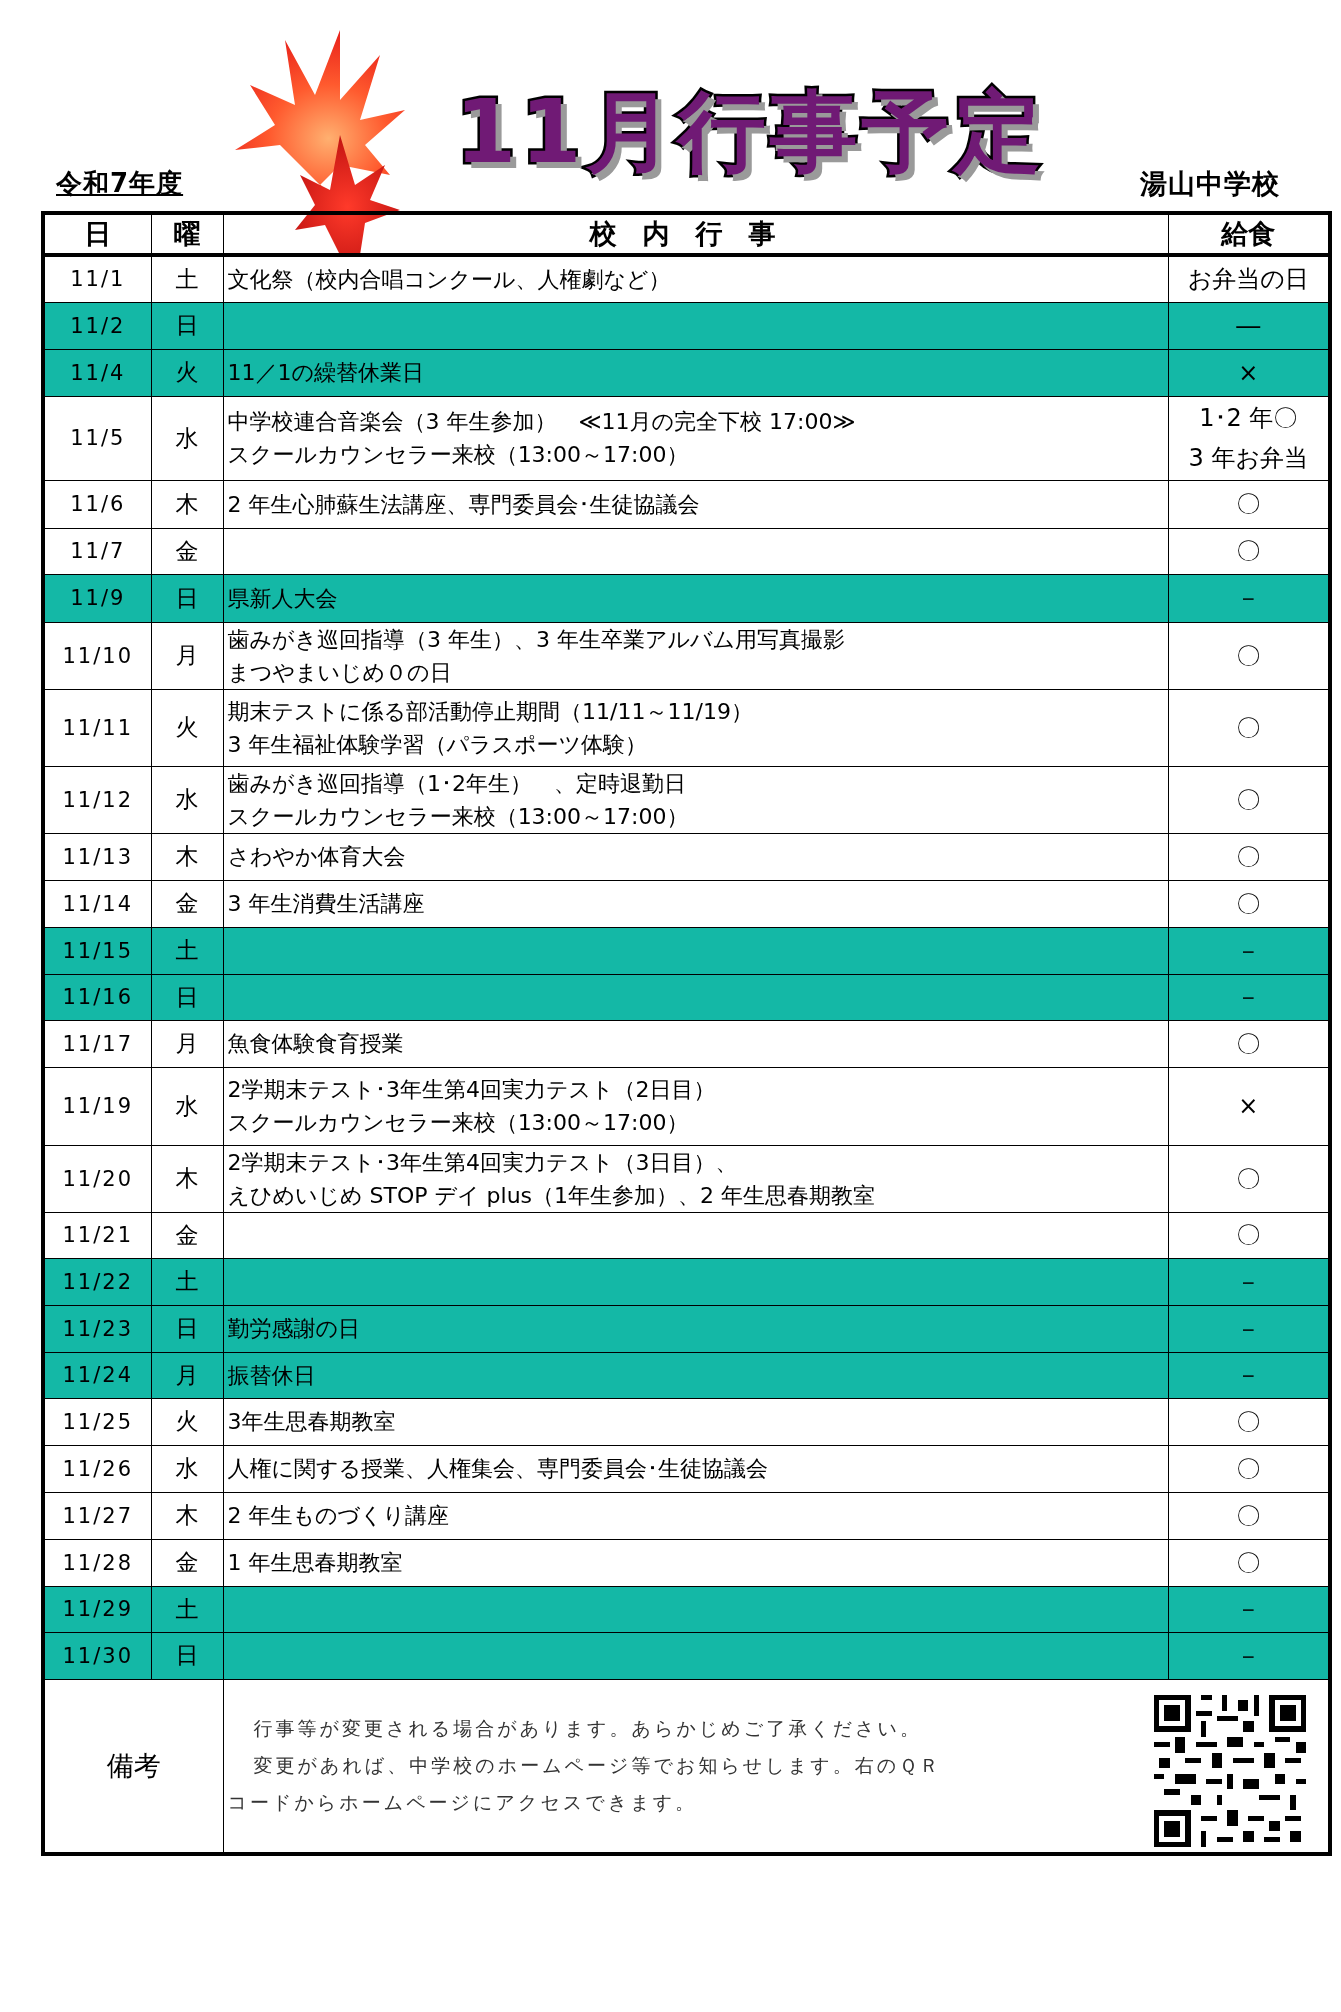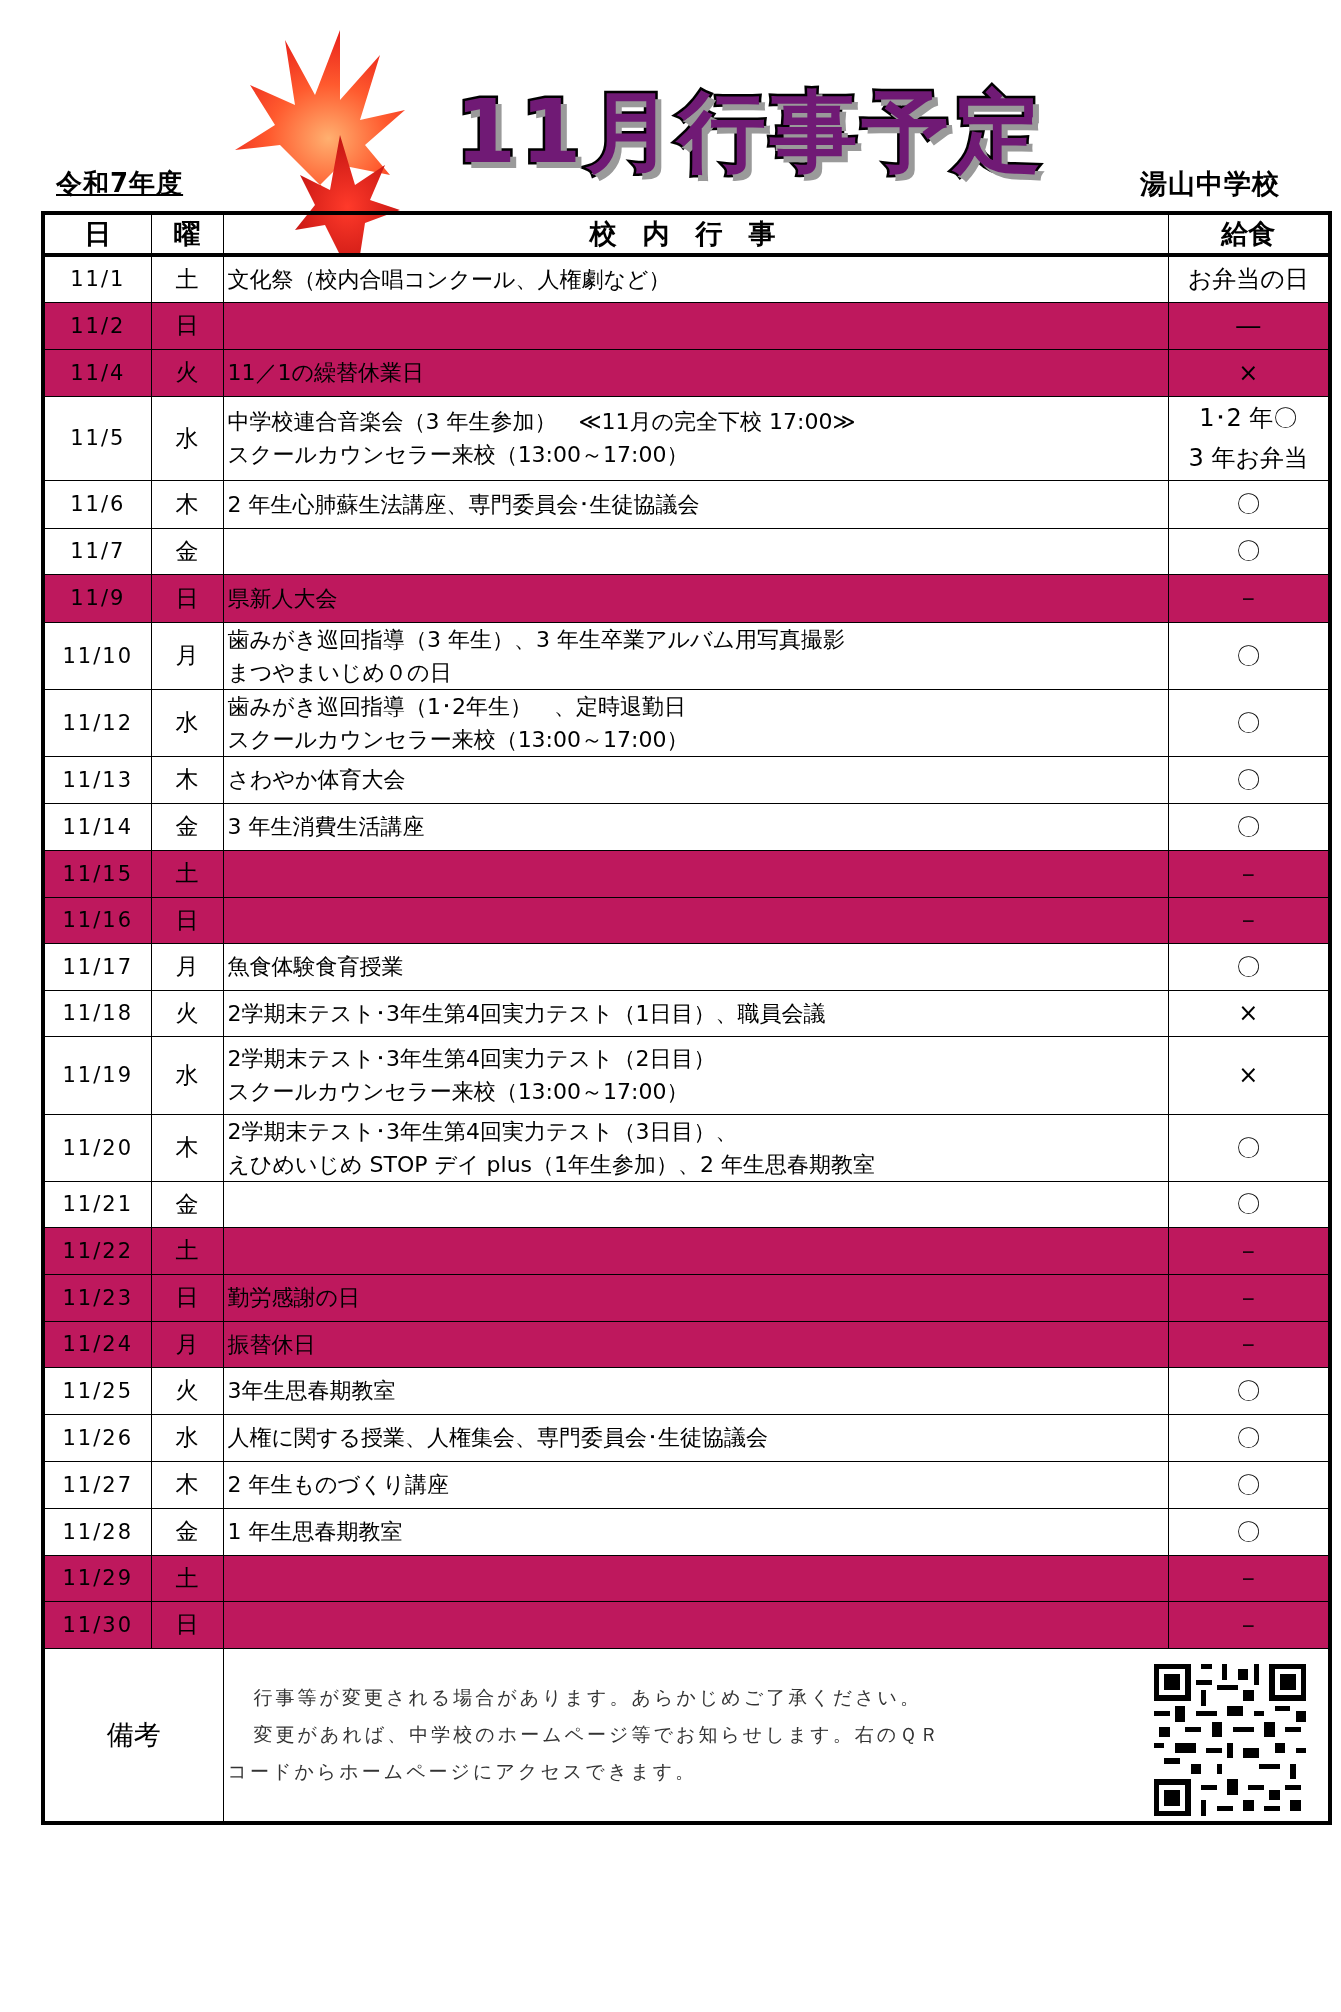--- a/index.html
+++ b/index.html
@@ -15,21 +15,21 @@
 
   table.sched { position:absolute; left:41px; top:211px; width:1287px; border-collapse:collapse;
                 table-layout:fixed; border:4px solid #000; }
   table.sched td, table.sched th { border:1.5px solid #000; padding:0; font-weight:normal; }
   table.sched th { height:38px; font-size:27px; font-weight:bold; border-bottom:4px solid #000; }
   col.c-date { width:108px; } col.c-day { width:72px; } col.c-ev { width:945px; } col.c-lunch { width:162px; }
   td.date { text-align:center; font-size:21px; letter-spacing:2px; }
   td.day  { text-align:center; font-size:23px; }
   td.ev   { font-size:22px; padding-left:4px !important; line-height:33px; vertical-align:middle; }
   td.lunch{ text-align:center; font-size:24px; line-height:40px; }
-  tr.gray td { background:#be185d; }
+  tr.gray td { background:#14b8a6; }
   .ev-line { display:block; white-space:nowrap; }
   .hdr-events { letter-spacing:26px; }
   td.remark-label { text-align:center; font-size:27px; font-weight:bold; }
   td.remark-body { position:relative; font-size:19px; letter-spacing:3px; line-height:37px; vertical-align:middle; }
   .remark-text { padding:0 170px 0 4px; color:#333; }
   .remark-line { display:block; white-space:nowrap; }
   .indent { padding-left:26px; }
   .qr { position:absolute; right:22px; top:13px; width:152px; height:156px; }
 </style>
 </head>
@@ -146,20 +146,31 @@
         <td class="date">11/10</td>
         <td class="day">月</td>
         <td class="ev">
           <span class="ev-line">歯みがき巡回指導（3 年生）、3 年生卒業アルバム用写真撮影</span>
           <span class="ev-line">まつやまいじめ０の日</span>
         </td>
         <td class="lunch">
           <span class="ev-line">〇</span>
         </td>
       </tr>
+      <tr style="height: 77px;">
+        <td class="date">11/11</td>
+        <td class="day">火</td>
+        <td class="ev">
+          <span class="ev-line">期末テストに係る部活動停止期間（11/11～11/19）</span>
+          <span class="ev-line">3 年生福祉体験学習（パラスポーツ体験）</span>
+        </td>
+        <td class="lunch">
+          <span class="ev-line">〇</span>
+        </td>
+      </tr>
       <tr style="height: 67px;">
         <td class="date">11/12</td>
         <td class="day">水</td>
         <td class="ev">
           <span class="ev-line">歯みがき巡回指導（1･2年生）　、定時退勤日</span>
           <span class="ev-line">スクールカウンセラー来校（13:00～17:00）</span>
         </td>
         <td class="lunch">
           <span class="ev-line">〇</span>
         </td>
@@ -201,30 +212,20 @@
         </td>
       </tr>
       <tr style="height: 47px;">
         <td class="date">11/17</td>
         <td class="day">月</td>
         <td class="ev">
           <span class="ev-line">魚食体験食育授業</span>
         </td>
         <td class="lunch">
           <span class="ev-line">〇</span>
-        </td>
-      </tr>
-      <tr style="height: 46px;">
-        <td class="date">11/18</td>
-        <td class="day">火</td>
-        <td class="ev">
-          <span class="ev-line">2学期末テスト･3年生第4回実力テスト（1日目）、職員会議</span>
-        </td>
-        <td class="lunch">
-          <span class="ev-line">×</span>
         </td>
       </tr>
       <tr style="height: 78px;">
         <td class="date">11/19</td>
         <td class="day">水</td>
         <td class="ev">
           <span class="ev-line">2学期末テスト･3年生第4回実力テスト（2日目）</span>
           <span class="ev-line">スクールカウンセラー来校（13:00～17:00）</span>
         </td>
         <td class="lunch">

